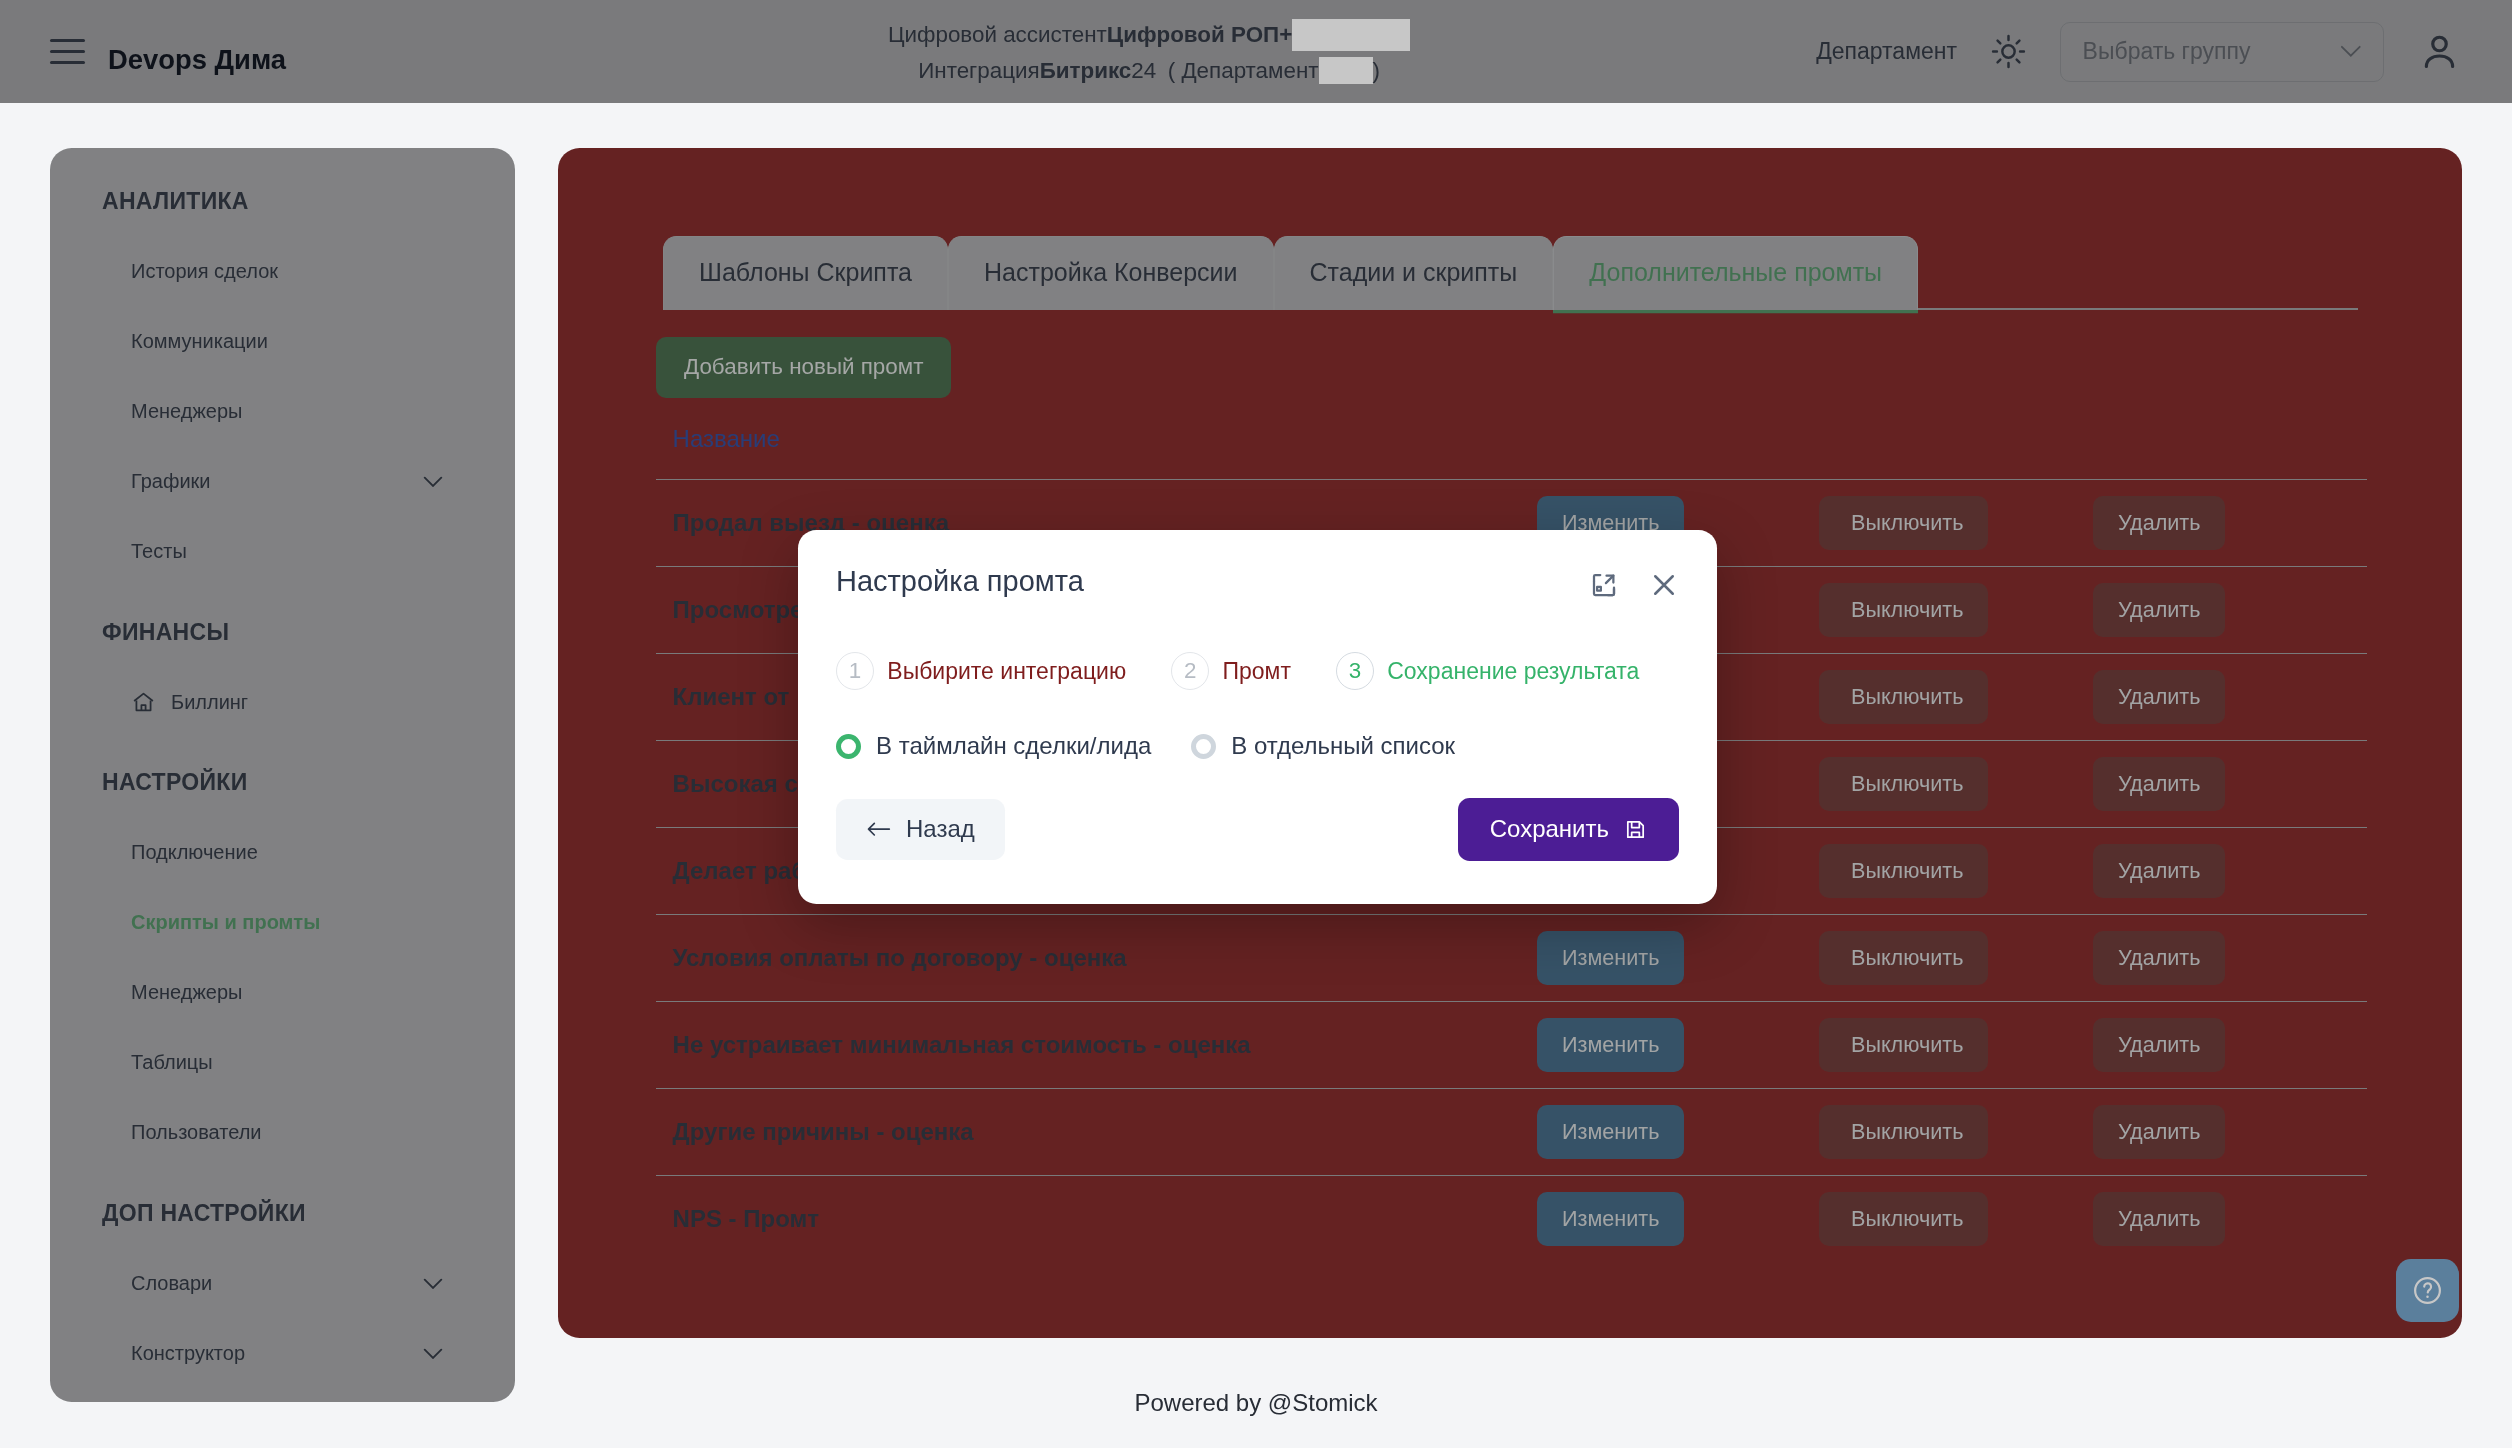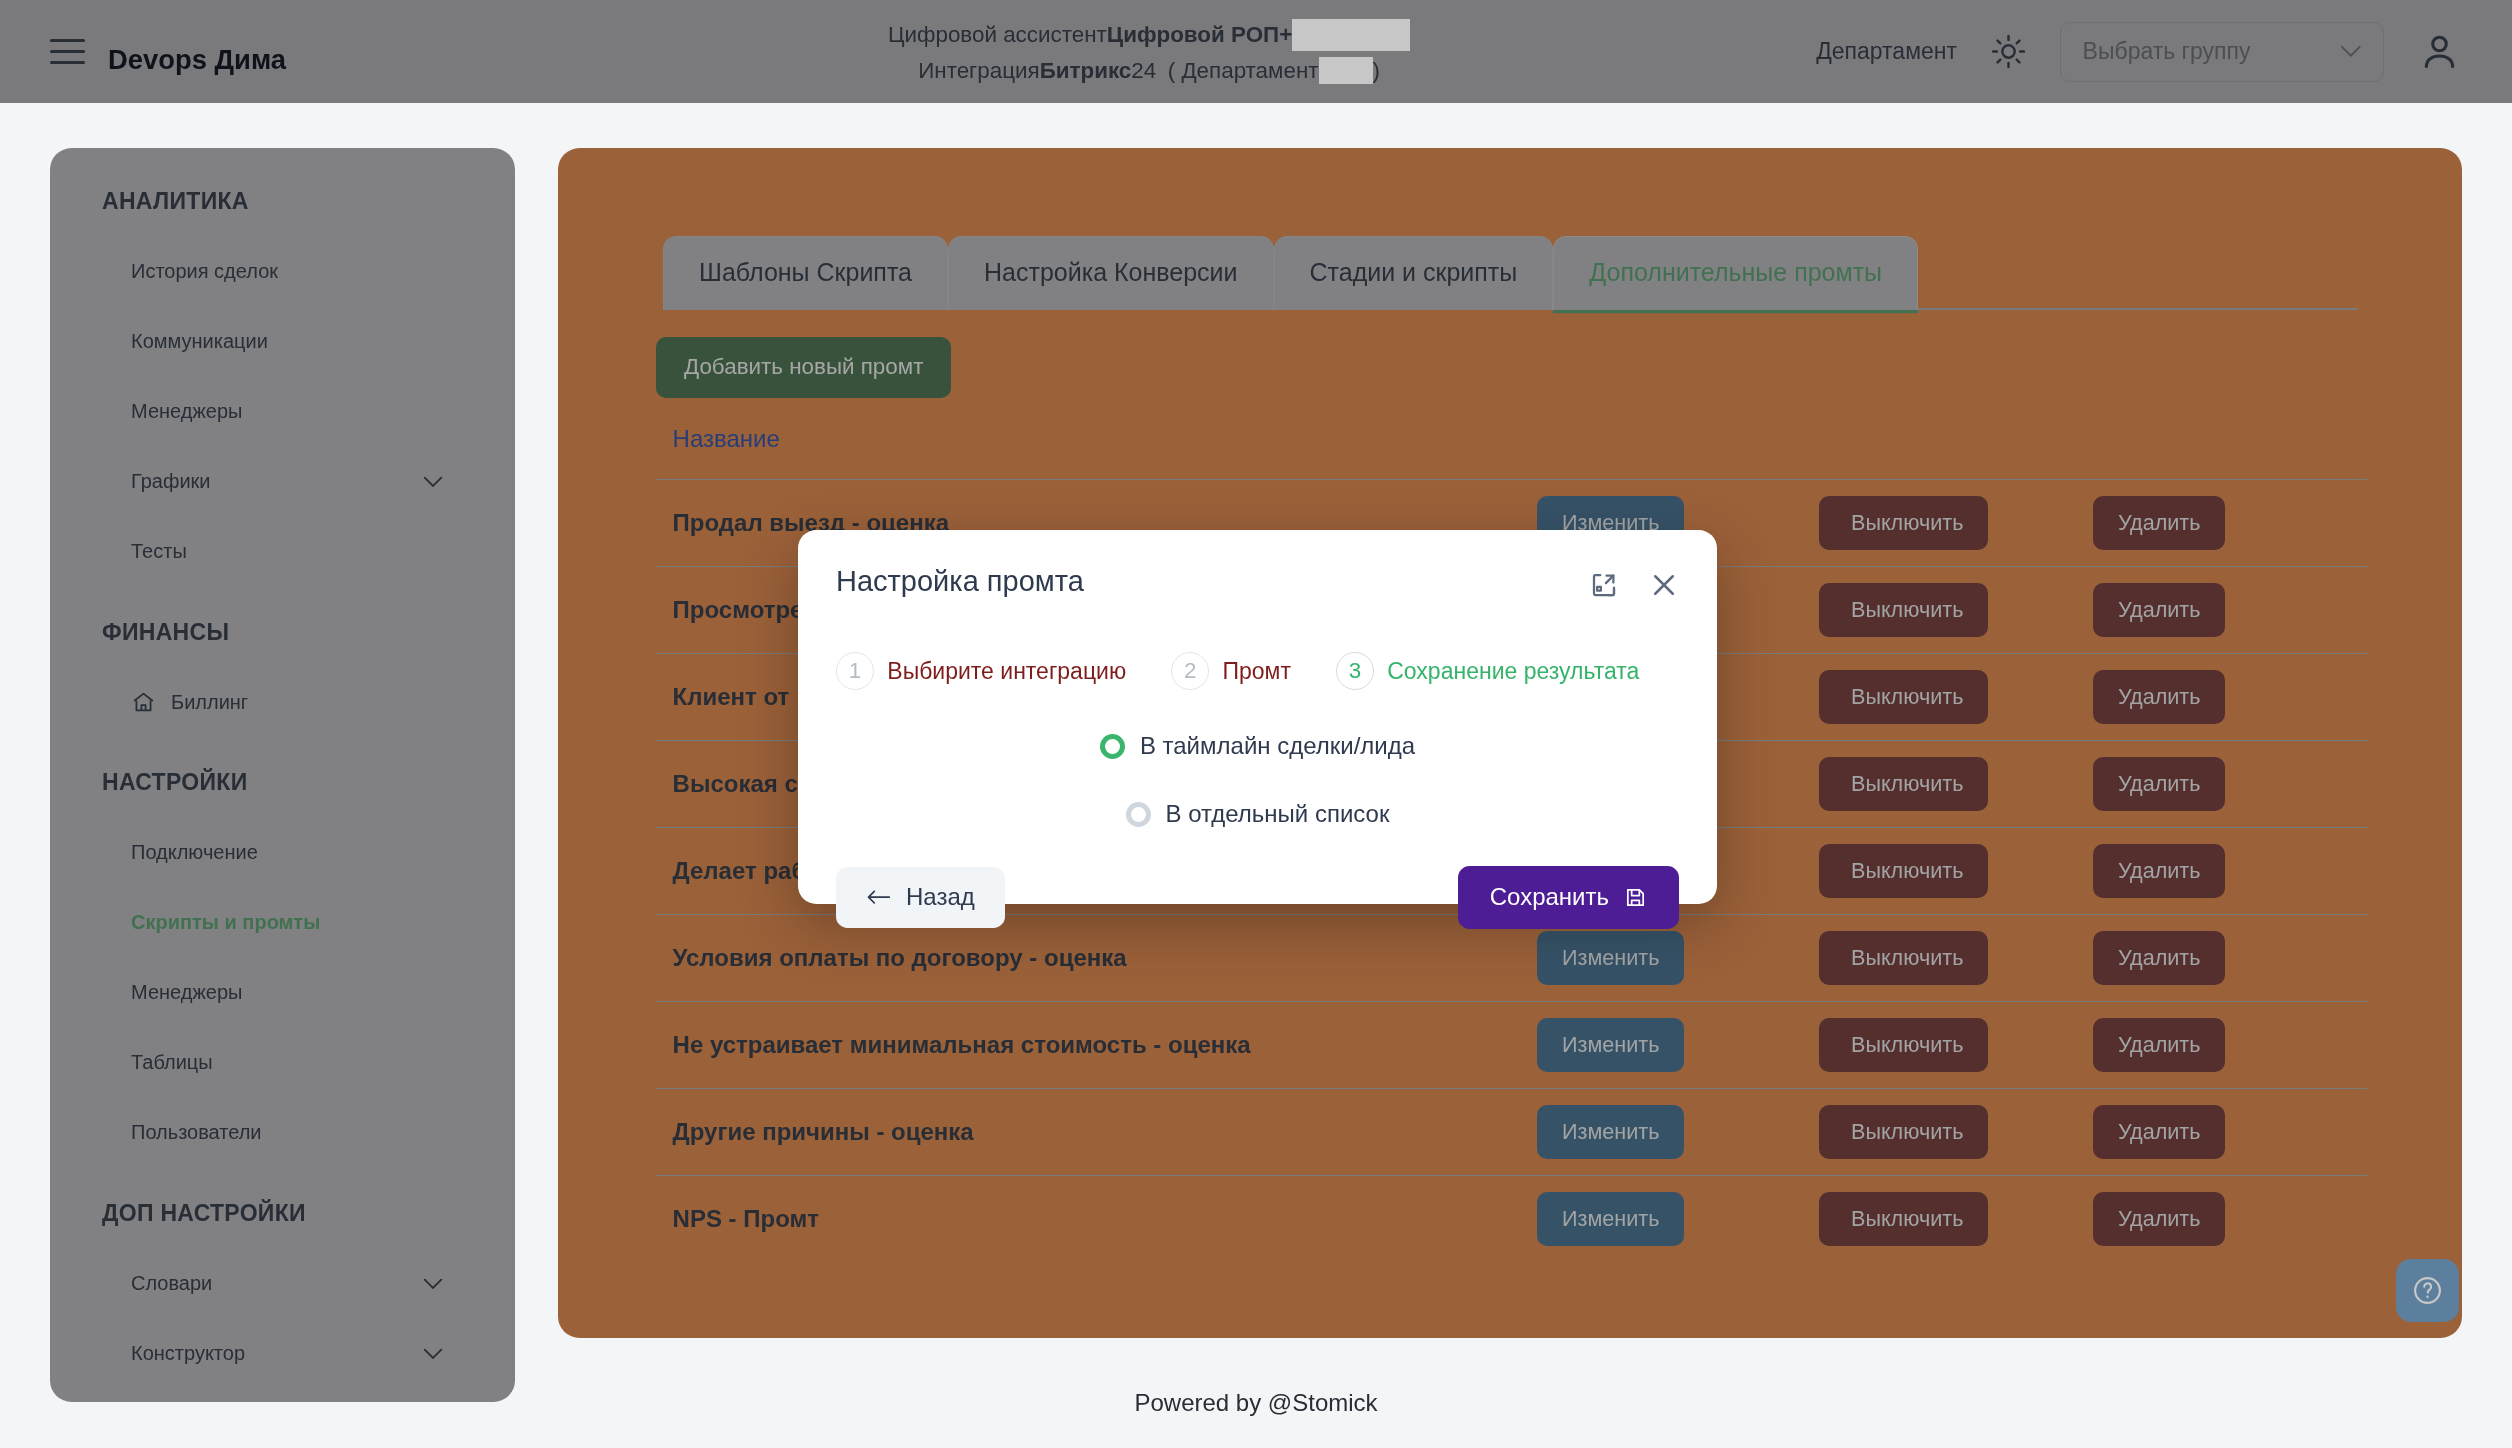--- a/index.html
+++ b/index.html
@@ -65,21 +65,21 @@
   }
   .sb-item .lbl { white-space: nowrap; display: flex; align-items: center; gap: 15px; }
   .sb-item.active .lbl { color: #2f9e52; font-weight: 700; }
   .sb-item .chev-s { width: 20px; height: 11.6px; flex: none; }
   .home-ico { width: 25px; height: 25px; flex: none; }
 
   
   .main-card {
     position: absolute; left: 558px; top: 148px;
     width: 1904px; height: 1190px;
-    background: #f97316; border-radius: 21.6px;
+    background: #b91c1c; border-radius: 21.6px;
   }
 
   
   .tabs {
     position: absolute; left: 105px; top: 85px;
     display: flex; align-items: flex-end; gap: 0;
     border-bottom: 2.5px solid #9a9ca0;
     width: 1695px;
   }
   .tab {
@@ -152,21 +152,21 @@
   .step { display: flex; align-items: center; gap: 13.3px; cursor: pointer; }
   .step-num {
     width: 38px; height: 38px; border-radius: 50%;
     display: flex; align-items: center; justify-content: center;
     font-size: 22.4px; border: 1.7px solid #e3e6ea; color: #b6bcc4; flex: none;
   }
   .step-lbl { font-size: 23px; color: #7f1d1d; white-space: nowrap; }
   .step.active .step-num { border-color: #d5dbe1; color: #35b36a; }
   .step.active .step-lbl { color: #35b36a; }
 
-  .radios { display: flex; align-items: center; gap: 40px; margin-top: 42px; flex-direction: column; }
+  .radios { display: flex; gap: 40px; margin-top: 42px; }
   .radio { display: flex; align-items: center; gap: 15px; cursor: pointer; }
   .radio .dot { width: 25px; height: 25px; border-radius: 50%; border: 5px solid #cfd6dd; flex: none; }
   .radio.checked .dot { border-color: #3bb56e; }
   .radio .rlbl { font-size: 24px; color: #2f3a4e; white-space: nowrap; }
 
   .modal-foot { display: flex; align-items: center; justify-content: space-between; margin-top: 38px; }
   .back-btn {
     background: #f2f5f8; border: none; border-radius: 11.6px;
     font-family: inherit; font-size: 24px; color: #2f3a4e;
     padding: 16.6px 30px; display: flex; align-items: center; gap: 15px; cursor: pointer;

